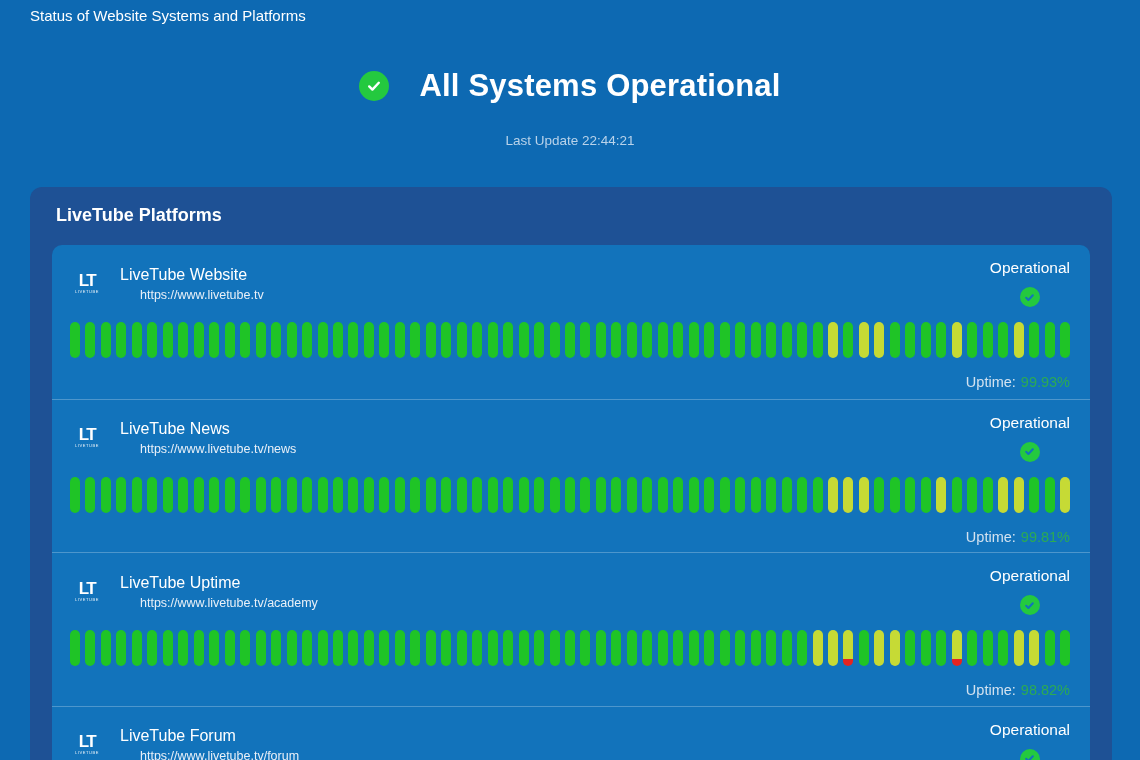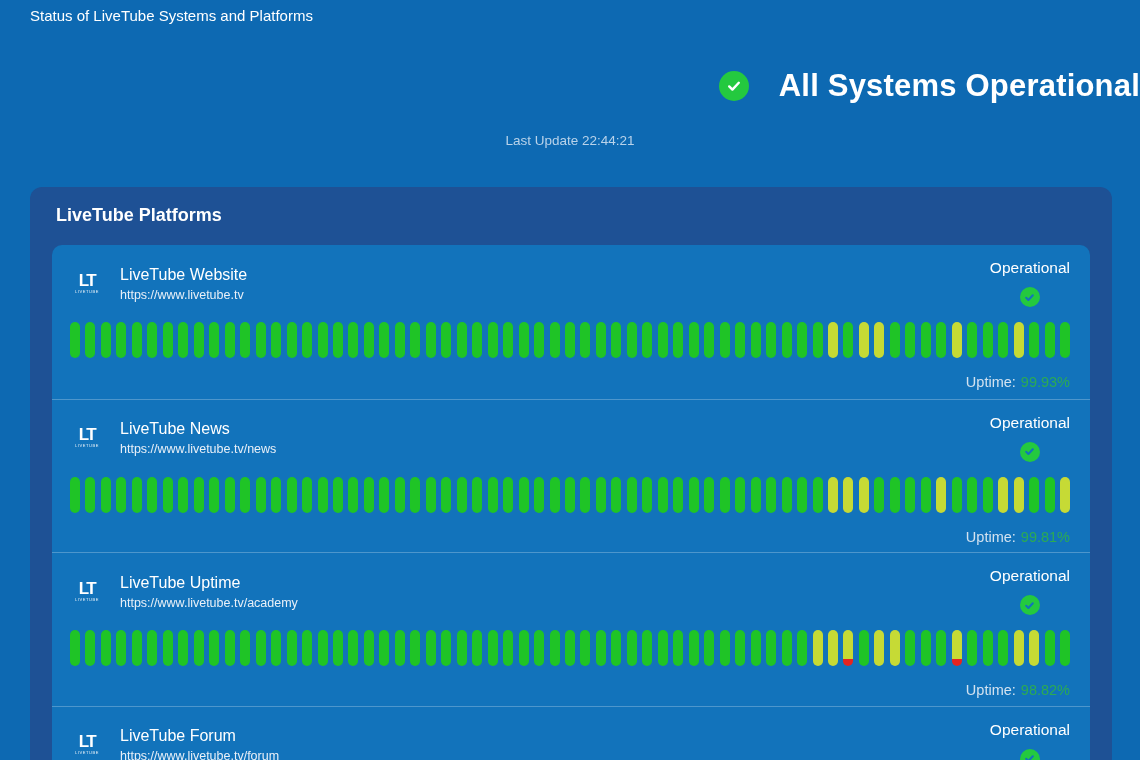--- a/index.html
+++ b/index.html
@@ -25,21 +25,21 @@
   .top-title{
     padding:7px 0 0 30px;
     font-size:15px;
     font-weight:400;
     color:#ffffff;
   }
   .hero{
     margin-top:44px;
     display:flex;
     align-items:center;
-    justify-content:flex-end;
+    justify-content:center;
     gap:30px;
   }
   .hero-badge{
     width:30px;height:30px;border-radius:50%;
     background:var(--badge_green);
     display:flex;align-items:center;justify-content:center;
     color:#ffffff;
   }
   .hero-title{
     font-size:31px;
@@ -85,21 +85,21 @@
     margin-right:16px;
     color:#ffffff;
   }
   .logo-lt{
     font-weight:800;font-size:17px;line-height:15px;letter-spacing:-1.5px;
   }
   .logo-sub{
     font-size:4px;letter-spacing:0.6px;opacity:0.9;margin-top:1px;
   }
   .service-name{ font-size:16px; font-weight:500; line-height:19px; }
-  .service-url{ font-size:12.5px; color:#e9f0f8; margin-top:4px; }
+  .service-url{ font-size:12.5px; color:#e9f0f8; margin-top:4px;margin-left:20px; }
   .service-state{ display:flex; align-items:center; gap:10px;flex-direction:column; }
   .state-label{ font-size:15.5px; font-weight:400; }
   .state-badge{
     width:20px;height:20px;border-radius:50%;
     background:var(--badge_green);
     display:flex;align-items:center;justify-content:center;
     color:var(--card_bg);
   }
   .bars{
     margin-top:15px;
@@ -119,21 +119,21 @@
     text-align:right;
     font-size:14.5px;
     color:var(--label_text);
   }
   .uptime-line .up-value{ color:var(--uptime_green); margin-left:5px; }
   svg{ display:block; }
 </style>
 </head>
 <body>
 
-<div class="top-title">Status of LiveTube Systems and Platforms</div>
+<div class="top-title">Status of Website Systems and Platforms</div>
 
 <div class="hero">
   <div class="hero-badge">
     <svg width="16" height="16" viewBox="0 0 16 16">
       <path d="M3.2 8.4 L6.4 11.6 L12.8 4.8" fill="none" stroke="currentColor" stroke-width="2.4" stroke-linecap="round" stroke-linejoin="round"></path>
     </svg>
   </div>
   <div class="hero-title">All Systems Operational</div>
 </div>
 

